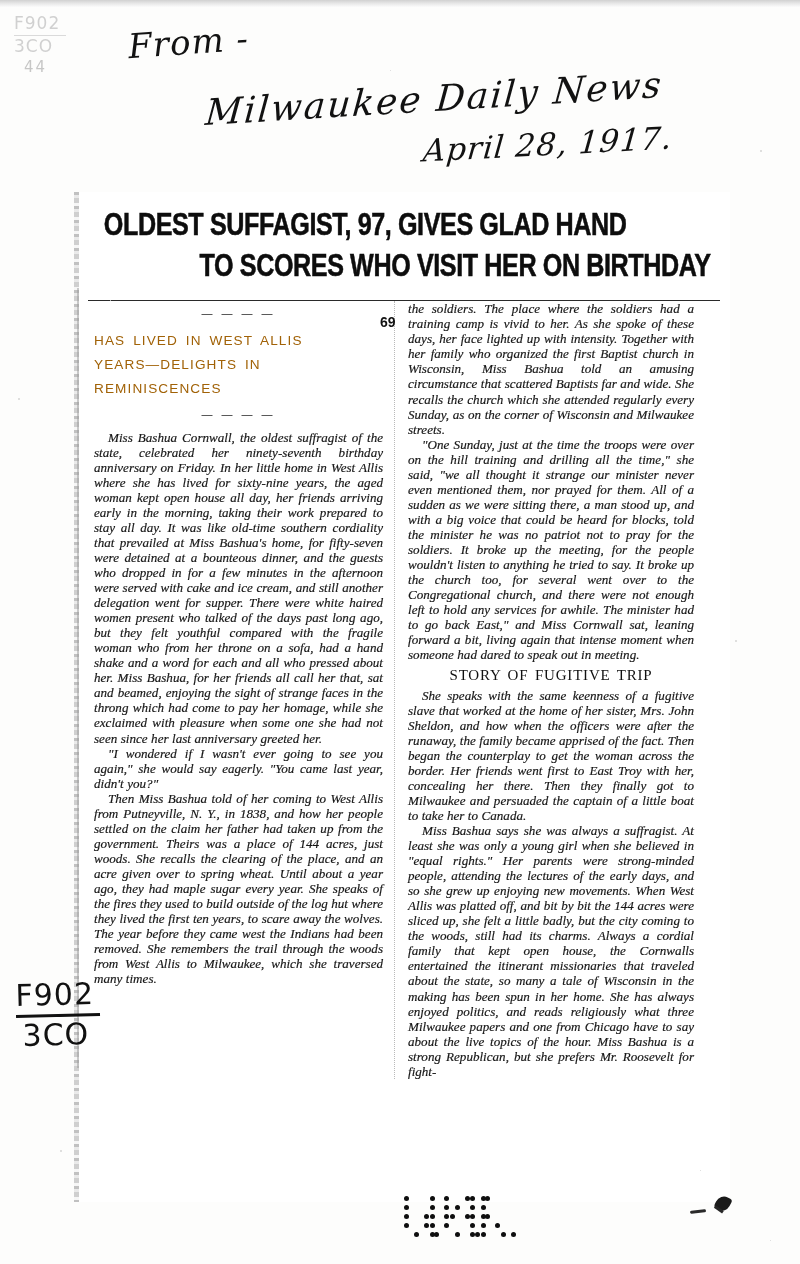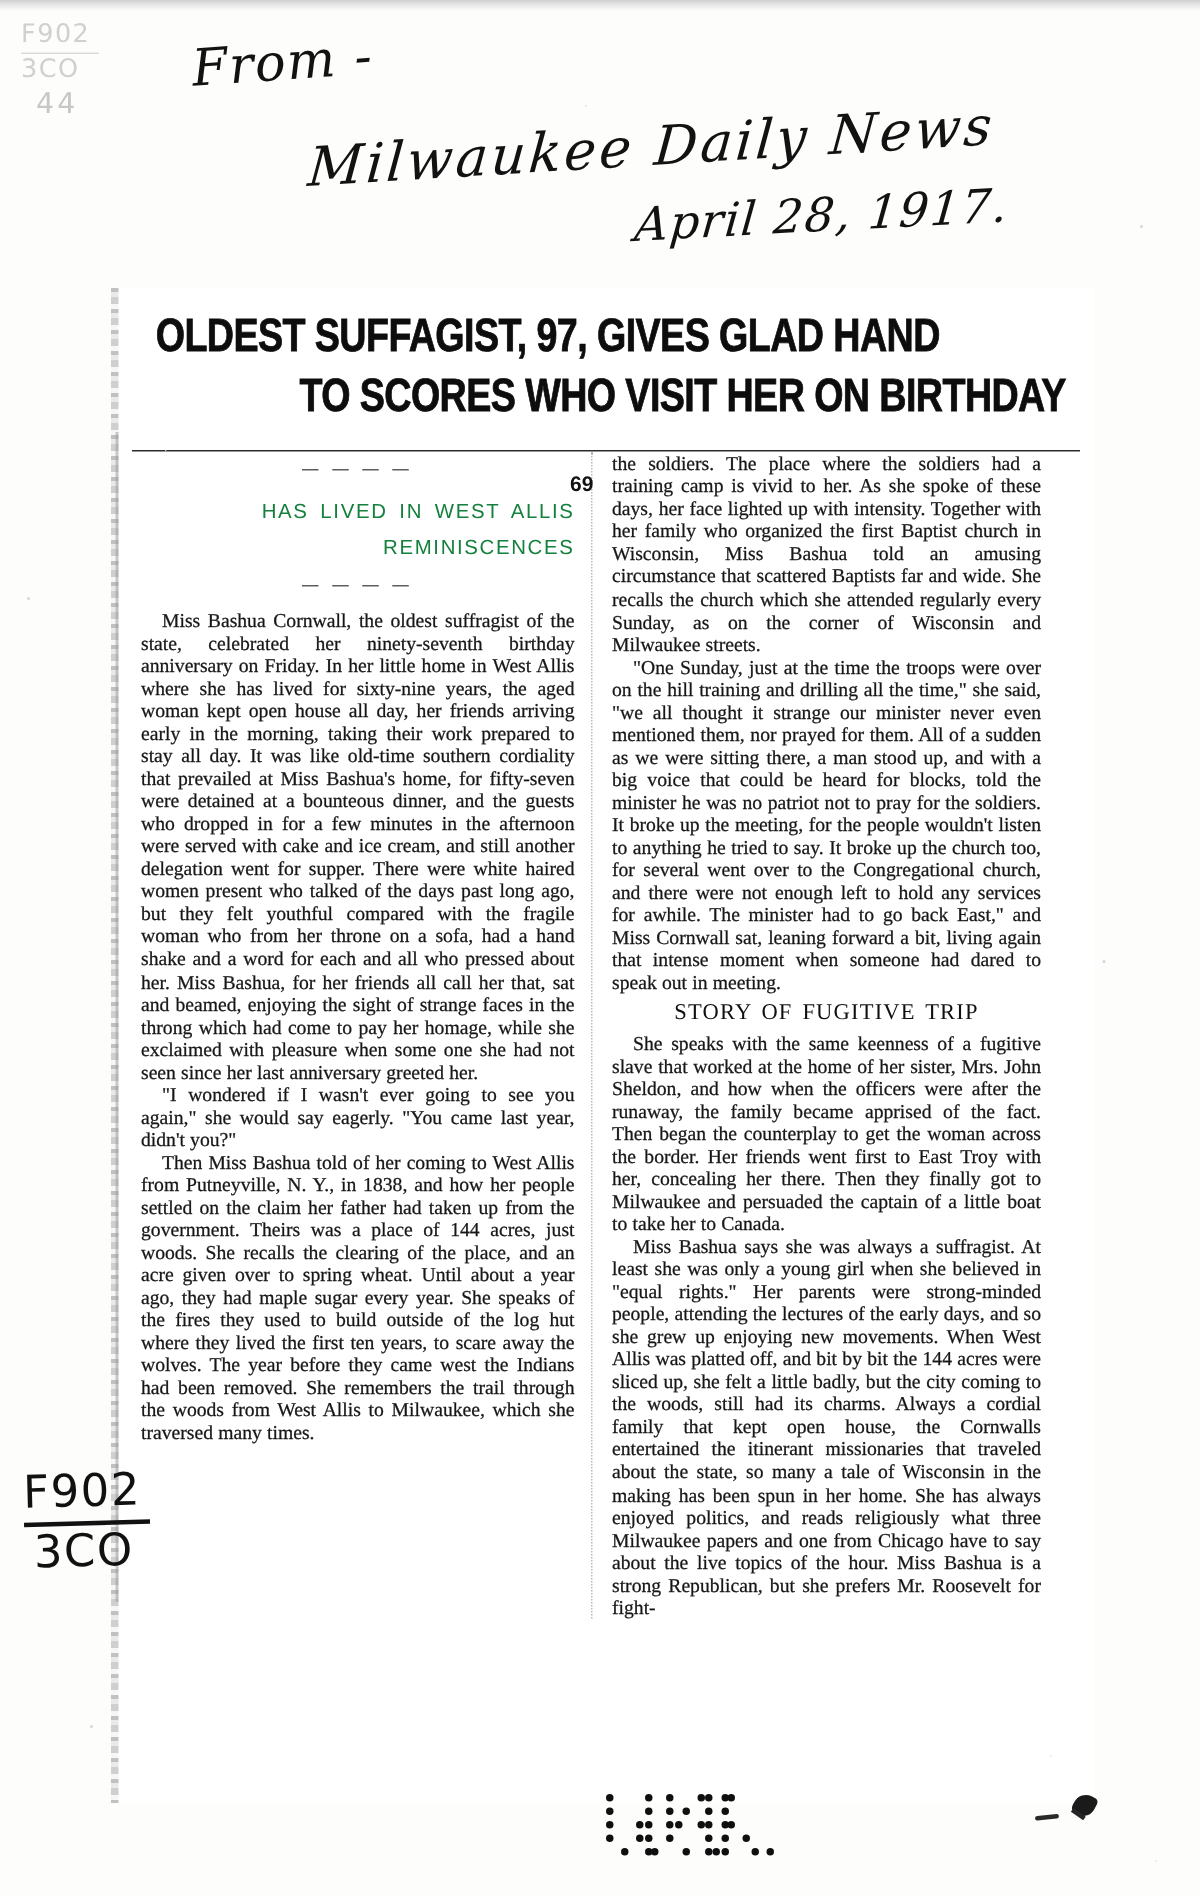--- a/index.html
+++ b/index.html
@@ -35,21 +35,21 @@
     color: #c2c2c2;
     opacity: .75;
   }
   .archive-stamp .st-line {
     font-size: 17px; letter-spacing: 1px; line-height: 1.15;
   }
   .archive-stamp .st-rule {
     height: 1px; background: #cfcfcf; margin: 1px 0 1px 0; width: 52px;
   }
   .archive-stamp .st-num {
-    font-size: 19px; letter-spacing: 2px; color: #b5b5b5;
+    font-size: 15px; letter-spacing: 2px; color: #b5b5b5;
     margin-left: 10px; margin-top: 2px;
   }
 
   
   .handwriting {
     position: absolute; left: 0; top: 0; width: 800px; height: 185px;
     color: #1b1b1b;
   }
   .hw {
     position: absolute;
@@ -135,22 +135,22 @@
   }
   .col-left  { padding-right: 11px; }
   .col-right { padding-left: 13px; border-left: 1px dotted #b9b9b9; }
 
   
   .deck {
     font-family: "Liberation Sans", sans-serif;
     font-size: 13.6px;
     letter-spacing: 1.1px;
     line-height: 1.75;
-    text-align: right;
-    color: #15803d;
+    text-align: left;
+    color: #a16207;
     margin: 10px 0 4px 0;
     word-spacing: 3px;
   }
   .deck-dashes {
     text-align: center;
     color: #1c1c1c;
     letter-spacing: 3px;
     font-size: 11px;
     line-height: 1;
     margin: 7px 0 6px 0;
@@ -162,20 +162,21 @@
   p.body {
     margin: 0;
     font-family: "Liberation Serif", serif;
     font-size: 13.1px;
     line-height: 15.05px;
     text-align: justify;
     text-justify: inter-word;
     color: #171717;
     text-indent: 14px;
     word-spacing: .2px;
+    font-style: italic;
     -webkit-text-stroke: 0.18px #171717;
   }
   p.body + p.body { margin-top: 0px; }
   p.body.no-indent { text-indent: 0; }
 
   .subhead {
     font-family: "Liberation Serif", serif;
     font-size: 15px;
     letter-spacing: .8px;
     text-align: center;
@@ -278,20 +279,21 @@
     <div class="headline-rule"></div>
 
     <div class="columns">
 
       <div class="col col-left">
 
         <div class="deck-dashes">— — — —</div>
 
         <div class="deck">
           <div>HAS LIVED IN WEST ALLIS</div>
+          <div>YEARS—DELIGHTS IN</div>
           <div>REMINISCENCES</div>
         </div>
 
         <div class="deck-dashes deck-dashes-bottom">— — — —</div>
 
         <p class="body">Miss Bashua Cornwall, the oldest suffragist of the state, celebrated her ninety-seventh birthday anniversary on Friday. In her little home in West Allis where she has lived for sixty-nine years, the aged woman kept open house all day, her friends arriving early in the morning, taking their work prepared to stay all day. It was like old-time southern cordiality that prevailed at Miss Bashua's home, for fifty-seven were detained at a bounteous dinner, and the guests who dropped in for a few minutes in the afternoon were served with cake and ice cream, and still another delegation went for supper. There were white haired women present who talked of the days past long ago, but they felt youthful compared with the fragile woman who from her throne on a sofa, had a hand shake and a word for each and all who pressed about her. Miss Bashua, for her friends all call her that, sat and beamed, enjoying the sight of strange faces in the throng which had come to pay her homage, while she exclaimed with pleasure when some one she had not seen since her last anniversary greeted her.</p>
         <p class="body">"I wondered if I wasn't ever going to see you again," she would say eagerly. "You came last year, didn't you?"</p>
 
 
         <p class="body">Then Miss Bashua told of her coming to West Allis from Putneyville, N. Y., in 1838, and how her people settled on the claim her father had taken up from the government. Theirs was a place of 144 acres, just woods. She recalls the clearing of the place, and an acre given over to spring wheat. Until about a year ago, they had maple sugar every year. She speaks of the fires they used to build outside of the log hut where they lived the first ten years, to scare away the wolves. The year before they came west the Indians had been removed. She remembers the trail through the woods from West Allis to Milwaukee, which she traversed many times.</p>

